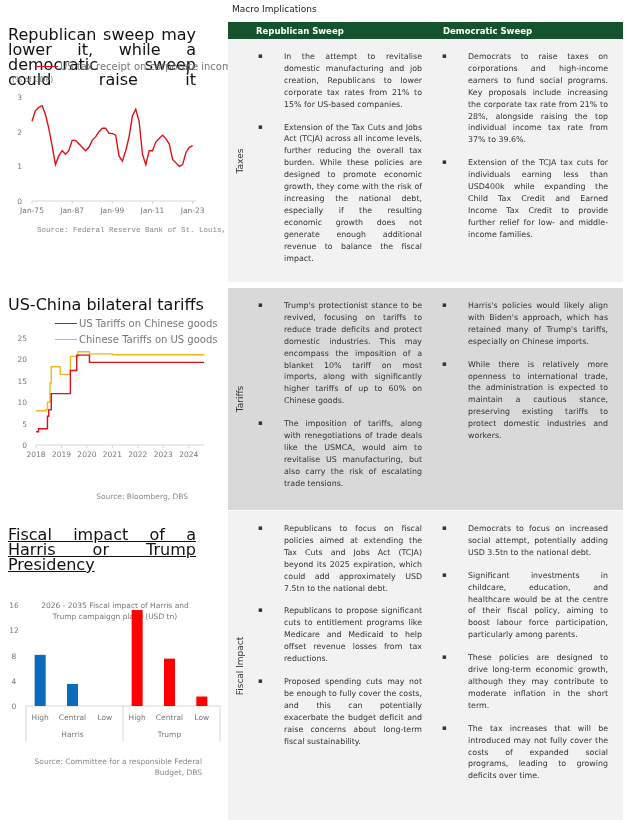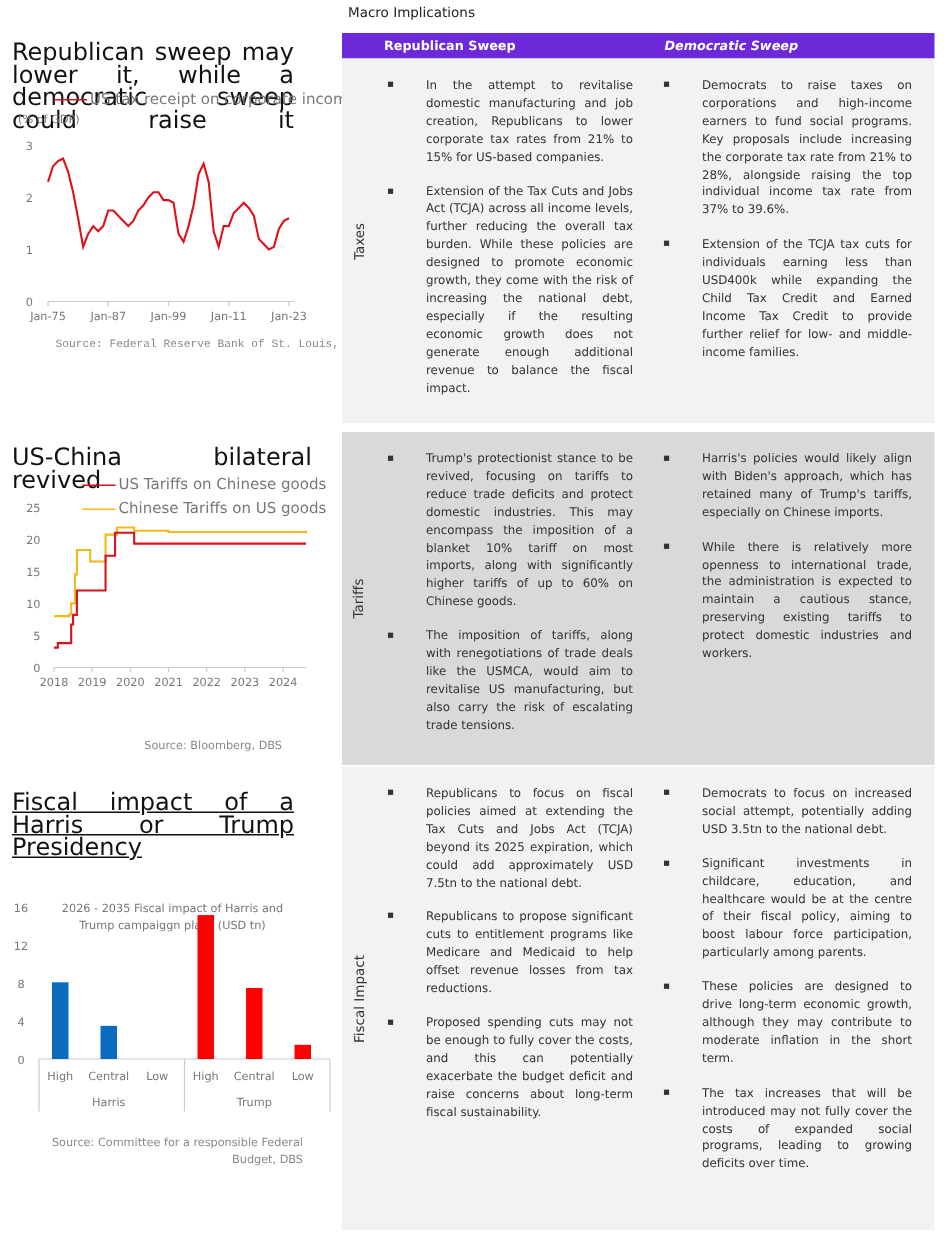--- a/index.html
+++ b/index.html
@@ -8,21 +8,21 @@
   .abs { position:absolute; }
   .panel-title { font-size:16px; line-height:15px; color:#111; text-align:justify; text-align-last:justify; }
   .panel-title.single { text-align-last:left; }
   .legend-row { display:flex; align-items:center; font-size:10px; color:#777; height:12px; }
   .legend-swatch { width:22px; height:0; border-top:1.4px solid #d00; margin-right:2px; }
   .axis-label { font-size:7.5px; color:#777; }
   .source { font-size:7.5px; color:#888; text-align:right; }
   svg text { font-family:"DejaVu Sans", sans-serif; }
   
   .mi-title { font-size:9px; color:#222; }
-  .tbl-head { background:#6d28d9; color:#fff; font-weight:bold; font-size:8.5px; display:flex; align-items:center; }
+  .tbl-head { background:#14532d; color:#fff; font-weight:bold; font-size:8.5px; display:flex; align-items:center; }
   .row { position:absolute; left:228px; width:395px; }
   .row-label { position:absolute; left:0; width:24px; top:0; bottom:0; display:flex; align-items:center; justify-content:center; }
   .row-label span { transform:rotate(-90deg); white-space:nowrap; font-size:9px; color:#333; }
   .col { position:absolute; font-size:7.9px; line-height:11.9px; color:#333; }
   .col ul { margin:0; padding:0; list-style:none; }
   .col li { position:relative; padding-left:30px; text-align:justify; margin-bottom:11px; }
   .col li .bullet { position:absolute; left:4px; top:0; font-size:7px; }
 </style>
 </head>
 <body>
@@ -46,21 +46,21 @@
     <line x1="112.3265306122449" y1="116" x2="112.3265306122449" y2="119" stroke="#ccc" stroke-width="0.8"></line>
     <text x="112.3265306122449" y="128" font-size="7.5" fill="#777" text-anchor="middle">Jan-99</text>
     <line x1="152.48979591836735" y1="116" x2="152.48979591836735" y2="119" stroke="#ccc" stroke-width="0.8"></line>
     <text x="152.48979591836735" y="128" font-size="7.5" fill="#777" text-anchor="middle">Jan-11</text>
     <line x1="192.6530612244898" y1="116" x2="192.6530612244898" y2="119" stroke="#ccc" stroke-width="0.8"></line>
     <text x="192.6530612244898" y="128" font-size="7.5" fill="#777" text-anchor="middle">Jan-23</text>
     <polyline points="32,36.26666666666668 35.3469387755102,25.86666666666666 38.69387755102041,22.39999999999999 42.04081632653061,20.66666666666667 45.38775510204081,29.33333333333333 48.734693877551024,43.19999999999999 52.08163265306122,60.53333333333333 55.42857142857143,79.6 58.77551020408163,70.93333333333334 62.12244897959184,65.73333333333333 65.46938775510205,69.19999999999999 68.81632653061224,65.73333333333333 72.16326530612244,55.33333333333333 75.51020408163265,55.33333333333333 78.85714285714286,58.800000000000004 82.20408163265307,62.26666666666666 85.55102040816325,65.73333333333333 88.89795918367346,62.26666666666666 92.24489795918367,55.33333333333333 95.59183673469389,51.86666666666666 98.93877551020408,46.66666666666667 102.28571428571428,43.19999999999999 105.63265306122449,43.19999999999999 108.9795918367347,48.39999999999999 112.3265306122449,48.39999999999999 115.6734693877551,50.13333333333334 119.02040816326532,70.93333333333334 122.3673469387755,76.13333333333334 125.71428571428571,65.73333333333333 129.0612244897959,51.86666666666666 132.40816326530614,31.066666666666663 135.75510204081633,24.13333333333334 139.1020408163265,36.26666666666668 142.44897959183675,69.19999999999999 145.79591836734693,79.6 149.14285714285714,65.73333333333333 152.48979591836735,65.73333333333333 155.83673469387753,57.06666666666667 159.18367346938777,53.6 162.53061224489795,50.13333333333334 165.87755102040816,53.6 169.22448979591837,58.800000000000004 172.57142857142856,74.4 175.91836734693877,77.86666666666666 179.26530612244898,81.33333333333334 182.6122448979592,79.6 185.9591836734694,67.46666666666667 189.30612244897958,62.26666666666666 192.6530612244898,60.53333333333333" fill="none" stroke="#e0101a" stroke-width="1.4"></polyline>
   </svg>
 <div class="abs source" style="left:0; top:226px; width:244px;font-family:Liberation Mono, monospace;">Source: Federal Reserve Bank of St. Louis, DBS</div>
 
-<div class="abs panel-title single" style="left:8px; top:297px; width:200px;">US-China bilateral revived</div>
+<div class="abs panel-title single" style="left:8px; top:297px; width:200px;">US-China bilateral tariffs</div>
 <div class="abs" style="left:55px; top:317px;">
   <div class="legend-row">
     <span class="legend-swatch" style="border-color:#d7121f;"></span>
     <span>US Tariffs on Chinese goods</span>
   </div>
   <div class="legend-row" style="margin-top:4px;">
     <span class="legend-swatch" style="border-color:#f2b81d;"></span>
     <span>Chinese Tariffs on US goods</span>
   </div>
 </div>
@@ -115,21 +115,21 @@
     <line x1="123" y1="116" x2="123" y2="151" stroke="#ccc" stroke-width="0.8"></line>
     <line x1="220" y1="116" x2="220" y2="151" stroke="#ccc" stroke-width="0.8"></line>
     <text x="72.5" y="147" font-size="7.5" fill="#777" text-anchor="middle">Harris</text>
     <text x="169.5" y="147" font-size="7.5" fill="#777" text-anchor="middle">Trump</text>
   </svg>
 <div class="abs source" style="left:10px; top:756px; width:192px; line-height:11px;">Source: Committee for a responsible Federal Budget, DBS</div>
 
 <div class="abs mi-title" style="left:232px; top:4px;">Macro Implications</div>
 <div class="abs tbl-head" style="left:228px; top:22px; width:395px; height:17px;">
   <span style="position:absolute; left:28px;">Republican Sweep</span>
-  <span style="position:absolute; left:215px;font-style:italic;">Democratic Sweep</span>
+  <span style="position:absolute; left:215px;">Democratic Sweep</span>
 </div>
 
 <div class="row" id="row0" style="top:39px; height:243px; background:#f2f2f2;">
     <div class="row-label">
       <span>Taxes</span>
     </div>
     <div class="col" style="left: 26px; width: 168px; top: 12px;">
       <ul>
         <li><span class="bullet">▪</span><span>In the attempt to revitalise domestic manufacturing and job creation, Republicans to lower corporate tax rates from 21% to 15% for US-based companies.</span></li>
         <li><span class="bullet">▪</span><span>Extension of the Tax Cuts and Jobs Act (TCJA) across all income levels, further reducing the overall tax burden. While these policies are designed to promote economic growth, they come with the risk of increasing the national debt, especially if the resulting economic growth does not generate enough additional revenue to balance the fiscal impact.</span></li>

